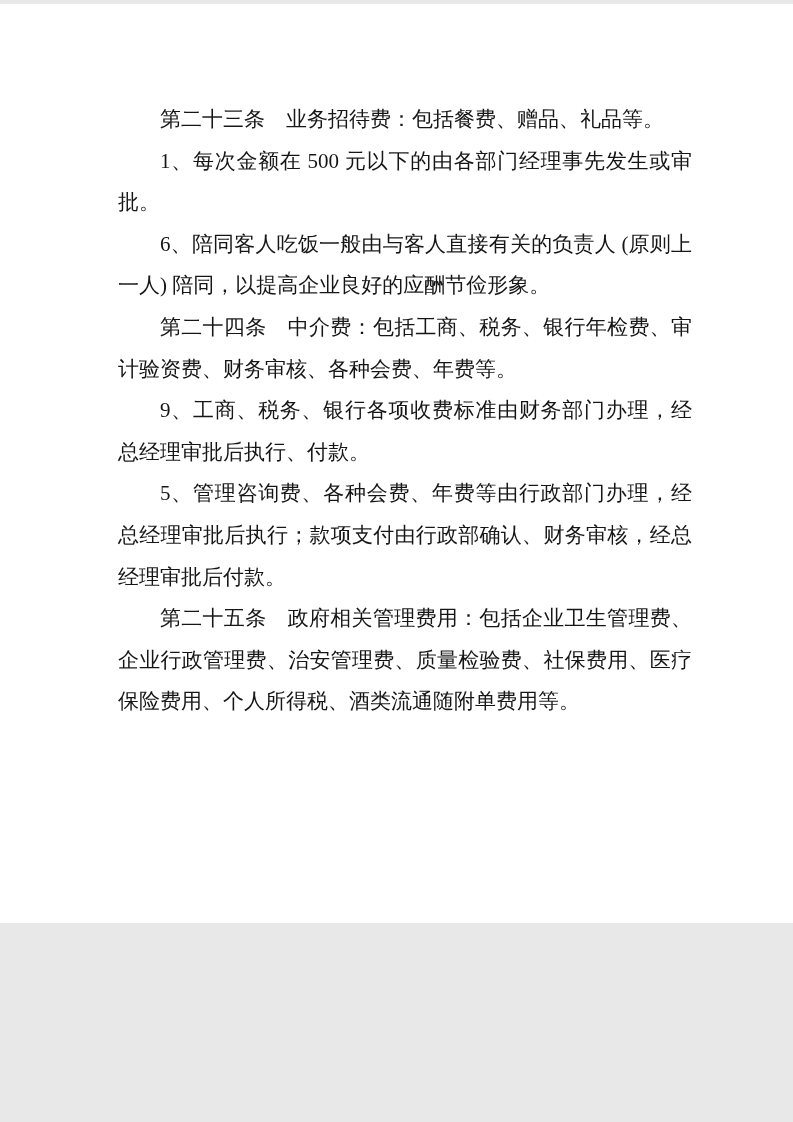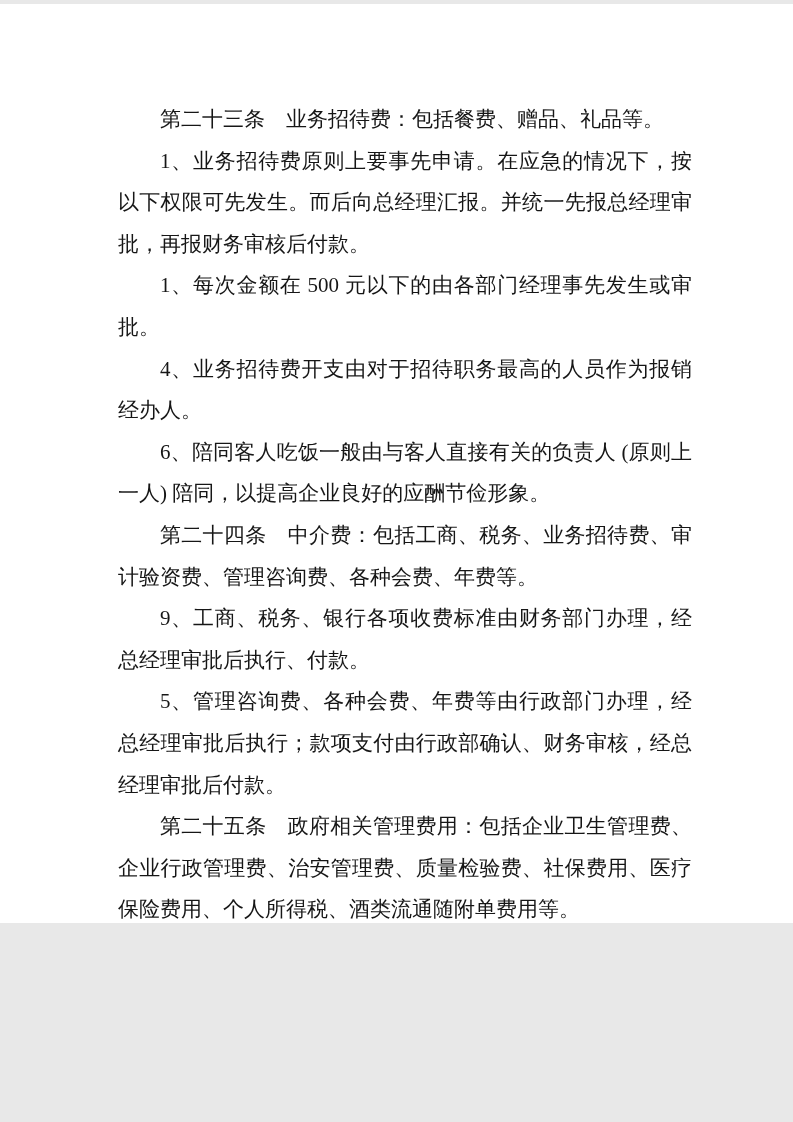--- a/index.html
+++ b/index.html
@@ -43,23 +43,21 @@
     color: #161616;
   }
 </style>
 </head>
 <body>
 
 <div class="page">
   <div class="doc-body">
 
   <p class="para">第二十三条　业务招待费：包括餐费、赠品、礼品等。</p>
-      <p class="para">1、业务招待费原则上要事先申请。在应急的情况下，按以下权限可先发生。而后向总经理汇报。并统一先报总经理审批，再报财务审核后付款。</p>
       <p class="para">1、每次金额在 500 元以下的由各部门经理事先发生或审批。</p>
-      <p class="para">4、业务招待费开支由对于招待职务最高的人员作为报销经办人。</p>
       <p class="para">6、陪同客人吃饭一般由与客人直接有关的负责人 (原则上一人) 陪同，以提高企业良好的应酬节俭形象。</p>
-      <p class="para">第二十四条　中介费：包括工商、税务、业务招待费、审计验资费、管理咨询费、各种会费、年费等。</p>
+      <p class="para">第二十四条　中介费：包括工商、税务、银行年检费、审计验资费、财务审核、各种会费、年费等。</p>
       <p class="para">9、工商、税务、银行各项收费标准由财务部门办理，经总经理审批后执行、付款。</p>
       <p class="para">5、管理咨询费、各种会费、年费等由行政部门办理，经总经理审批后执行；款项支付由行政部确认、财务审核，经总经理审批后付款。</p>
       <p class="para">第二十五条　政府相关管理费用：包括企业卫生管理费、企业行政管理费、治安管理费、质量检验费、社保费用、医疗保险费用、个人所得税、酒类流通随附单费用等。</p>
     </div>
   <div class="page-number">8</div>
 </div>
 
 </body></html>

